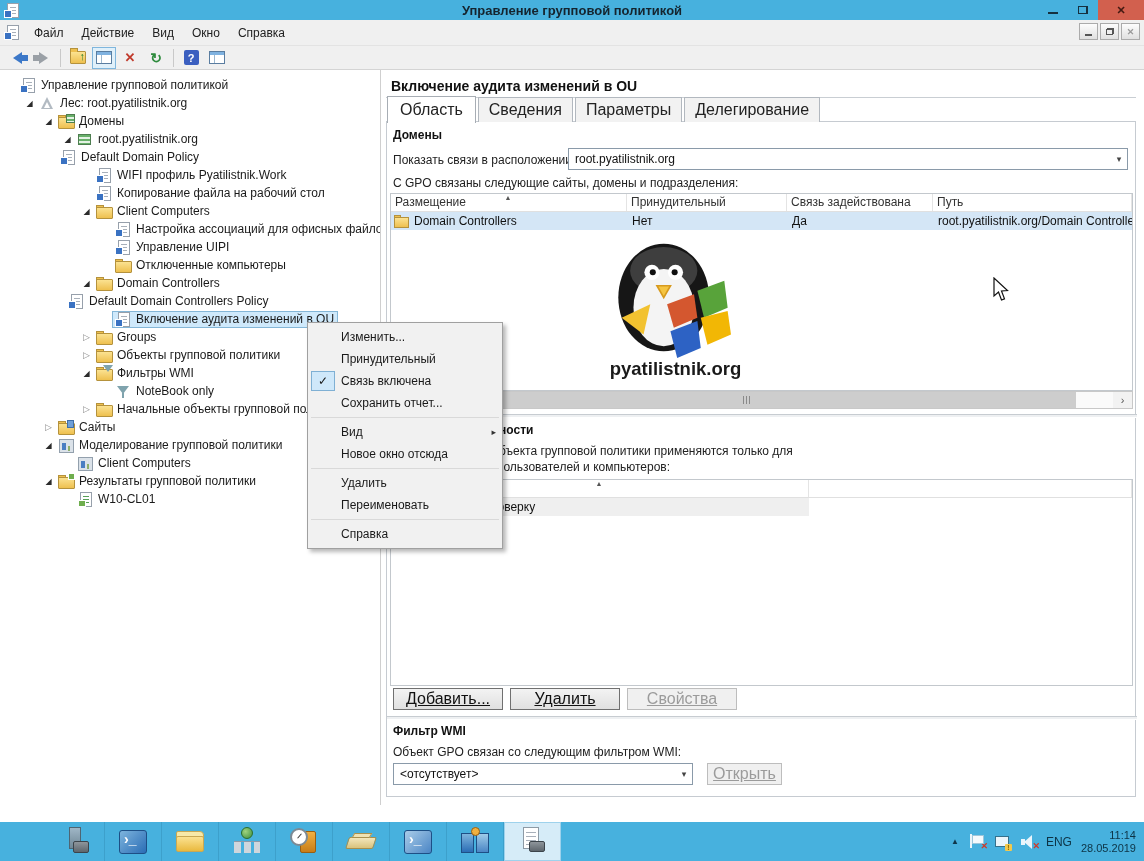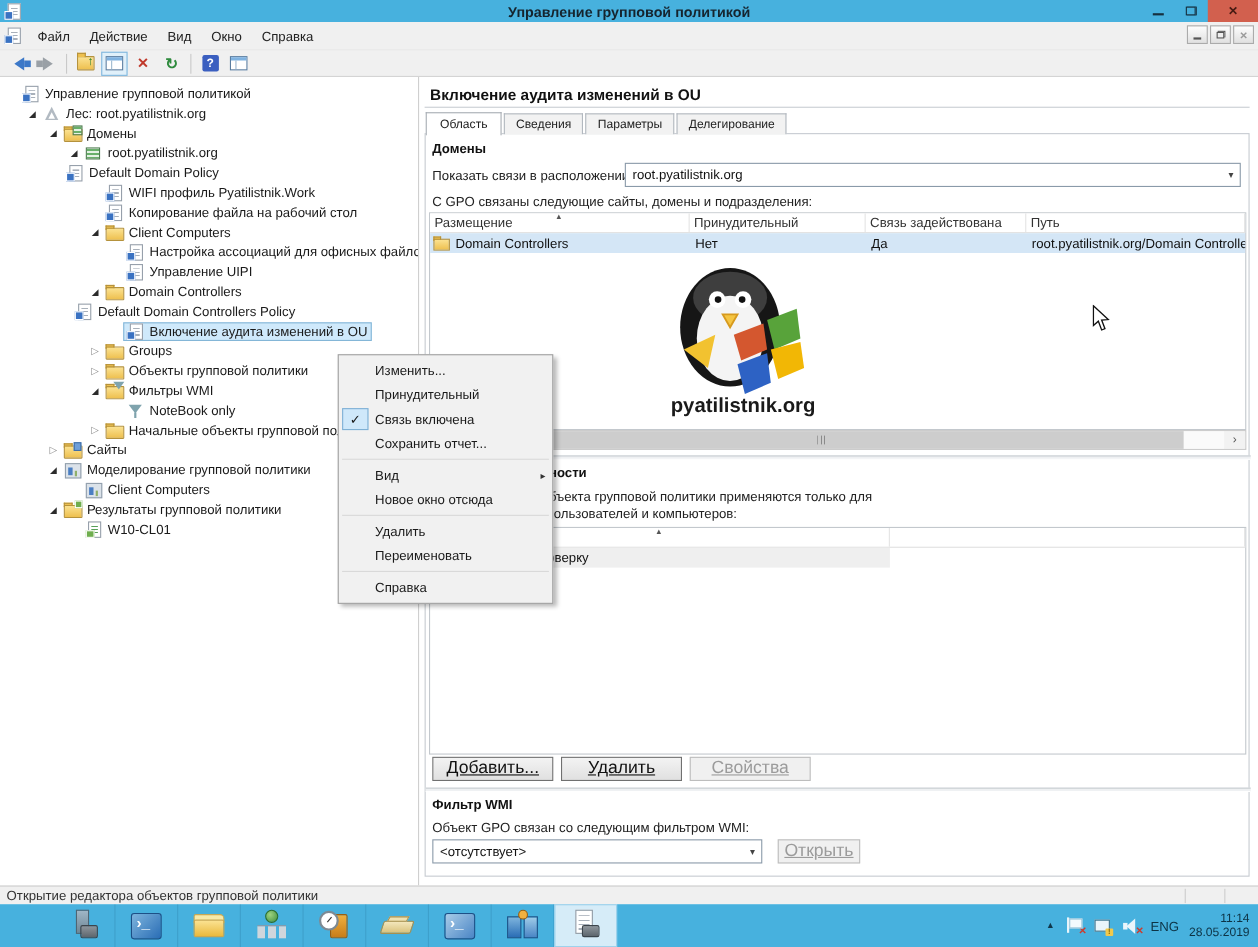--- a/index.html
+++ b/index.html
@@ -77,21 +77,21 @@
   .ti-model::before{content:"";position:absolute;left:1px;top:1px;width:13px;height:12px;background:#dbe2e9;border:1px solid #93a0ad;}
   .ti-model::after{content:"";position:absolute;left:4px;bottom:3px;width:4px;height:7px;background:#4a7ec2;box-shadow:5px 2px 0 -1px #8fb06a;}
   .ti-users::before{content:"";position:absolute;left:2px;top:2px;width:6px;height:6px;border-radius:50%;background:#5d86c5;box-shadow:7px 1px 0 #9ab7dd;}
   .ti-users::after{content:"";position:absolute;left:0;bottom:1px;width:9px;height:5px;border-radius:3px 3px 0 0;background:#5d86c5;box-shadow:7px 0 0 #9ab7dd;}
 
   
   .right{position:absolute;left:382px;top:0;width:762px;height:735px;background:#fff;}
   .page-title{position:absolute;left:9px;top:8px;font-size:14px;font-weight:bold;color:#111;}
   .title-rule{position:absolute;left:4px;top:27px;width:750px;height:1px;background:#c9ced3;}
   .tabs{position:absolute;left:5px;top:29px;height:23px;display:flex;align-items:flex-end;z-index:3;}
-  .tab{padding:3px 10px;border:1px solid #b2b8bf;border-bottom:none;background:#f2f2f2;margin-right:2px;font-size:11px;color:#222;position:relative;top:0px;}
+  .tab{padding:3px 10px;border:1px solid #b2b8bf;border-bottom:none;background:#f2f2f2;margin-right:2px;font-size:16px;color:#222;position:relative;top:0px;}
   .tab.active{background:#fff;padding:4px 12px;border-color:#a7adb4;margin-bottom:-1px;}
   .page-box{position:absolute;left:4px;top:51px;width:750px;height:676px;border:1px solid #c6cbd1;background:#fff;}
   .sec-title{position:absolute;left:6px;font-size:12px;font-weight:bold;color:#111;}
   .lbl{position:absolute;left:6px;font-size:12px;color:#222;}
   .combo{position:absolute;height:22px;border:1px solid #8a9aa9;background:#fff;font-size:12px;color:#111;display:flex;align-items:center;padding-left:6px;}
   .combo .cv{flex:1;}
   .combo .ca{width:16px;text-align:center;color:#444;font-size:9px;}
   .hsplit{position:absolute;left:0;width:750px;height:4px;border-top:1px solid #c7ccd1;border-bottom:1px solid #fff;background:#eef0f2;}
 
   .grid{position:absolute;border:1px solid #c3c8cd;background:#fff;}
@@ -303,20 +303,27 @@
             <span class="tlabel">Настройка ассоциаций для офисных файлов</span>
           </span>
         </div>
         <div class="tree-row" style="padding-left: 99px;">
           <span class="exp"></span>
           <span class="hl">
             <span class="tico ti-gpo"><i></i></span>
             <span class="tlabel">Управление UIPI</span>
           </span>
         </div>
+        <div class="tree-row" style="padding-left: 99px;">
+          <span class="exp"></span>
+          <span class="hl">
+            <span class="tico ti-ou"><i></i></span>
+            <span class="tlabel">Отключенные компьютеры</span>
+          </span>
+        </div>
         <div class="tree-row" style="padding-left: 80px;">
           <span class="exp">◢</span>
           <span class="hl">
             <span class="tico ti-ou"><i></i></span>
             <span class="tlabel">Domain Controllers</span>
           </span>
         </div>
         <div class="tree-row" style="padding-left: 52px;">
           <span class="exp"></span>
           <span class="hl">
@@ -559,25 +566,20 @@
       <div class="menu-item">
         <span class="gutter"></span>
         <span class="mlabel">Справка</span>
       </div>
     </div>
 
   <svg class="cursor" width="19" height="26" viewBox="0 0 19 26">
     <path d="M1 1 L1 19 L5.5 15 L8.5 23 L11.5 21.8 L8.5 14 L14.5 13.5 Z" fill="#fff" stroke="#111" stroke-width="1.2"></path>
   </svg>
 
-  <div class="statusbar">
-    <span>Открытие редактора объектов групповой политики</span>
-    <span class="sb-sep" style="right:66px"></span>
-    <span class="sb-sep" style="right:30px"></span>
-  </div>
 
   <div class="taskbar">
     <div class="tb-apps" id="tb-apps">
         <div class="tb-app">
           <span class="art a-server">
             <i class="x1"></i>
             <i class="x2"></i>
             <i class="x3"></i>
           </span>
         </div>

